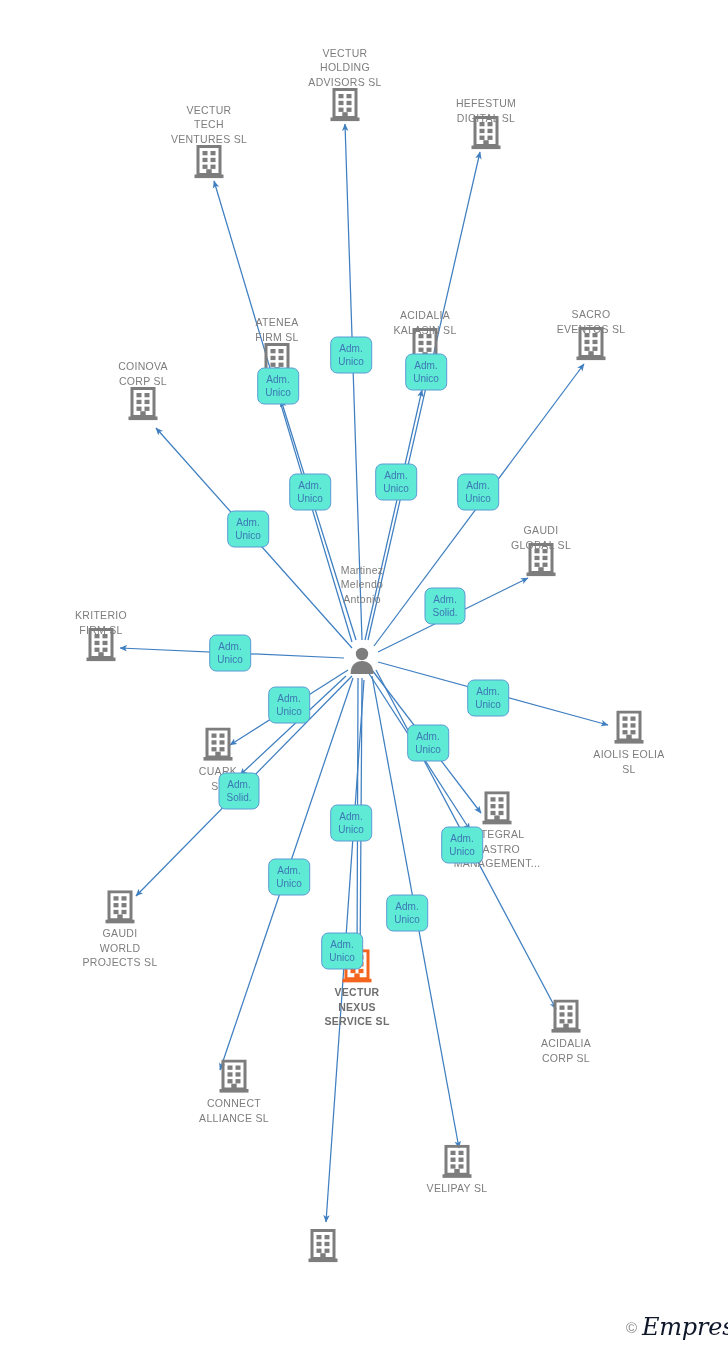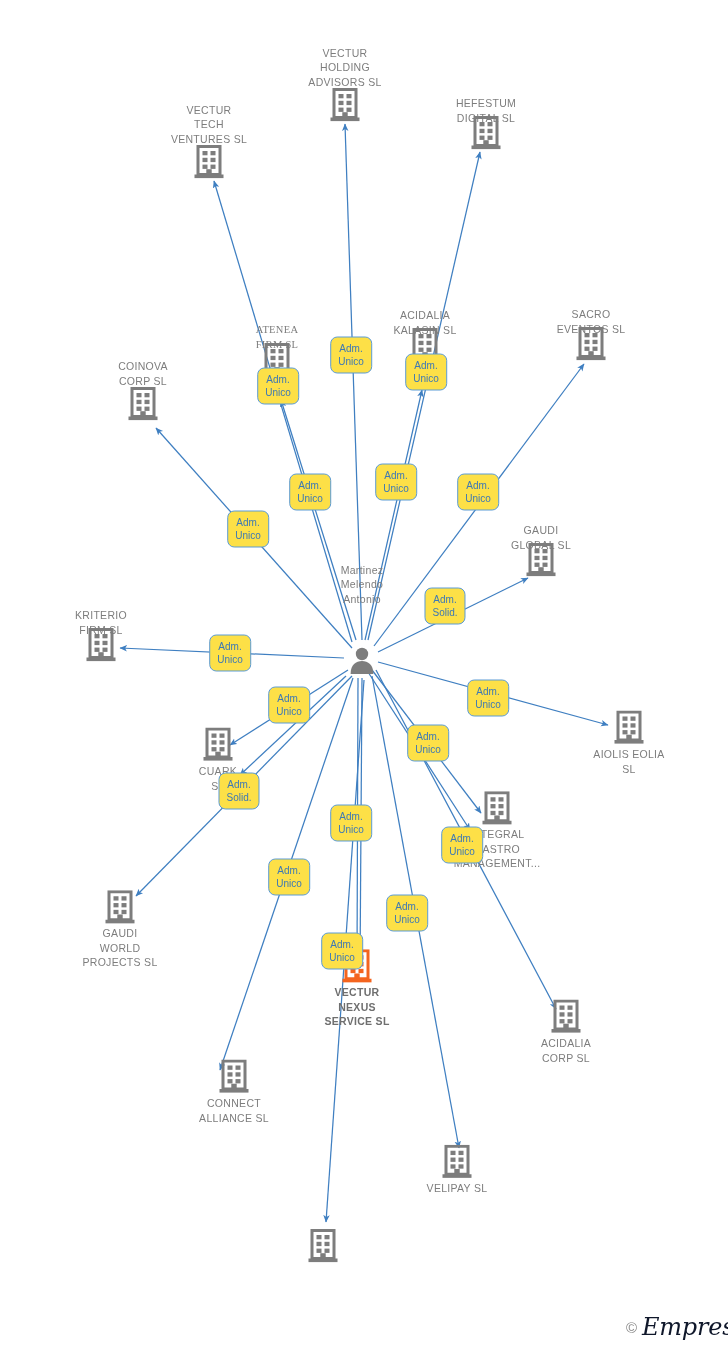--- a/index.html
+++ b/index.html
@@ -48,21 +48,21 @@
     margin: 0 auto;
     line-height: 0;
   }
   .node.company .node-label { margin-bottom: 2px; }
   .node.company .node-icon svg { display: block; margin: 0 auto; }
   .node.person .node-label { margin-bottom: 1px; }
   .node.highlight .node-label { color: #6f6f6f; font-weight: bold; }
   .badge {
     position: absolute;
     transform: translate(-50%, -50%);
-    background: #fde047;
+    background: #5eead4;
     border: 1.6px solid #5b9bd5;
     border-radius: 7px;
     color: #3d78b5;
     font-size: 10px;
     line-height: 13px;
     padding: 4px 7px 5px 7px;
     text-align: center;
     white-space: pre-line;
     font-family: "Liberation Sans", sans-serif;
     box-sizing: border-box;
@@ -208,21 +208,21 @@
             <rect x="8.5" y="12.8" width="5" height="4.3" fill="#7d7d7d"></rect>
             <rect x="16.5" y="12.8" width="5" height="4.3" fill="#7d7d7d"></rect>
             <rect x="8.5" y="19.6" width="5" height="4.3" fill="#7d7d7d"></rect>
             <rect x="16.5" y="19.6" width="5" height="4.3" fill="#7d7d7d"></rect>
             <rect x="12.3" y="24.2" width="5.4" height="5.5" fill="#7d7d7d"></rect>
             <rect x="0.5" y="29.5" width="29" height="3.6" fill="#7d7d7d"></rect>
           </svg>
         </span>
       </div>
       <div class="node company" style="left: 277px; top: 360px;">
-        <div class="node-label" style="position: absolute; left: 0px; width: 120px; bottom: 50%; margin-bottom: 8px; font-family: Liberation Serif, serif;">ATENEA
+        <div class="node-label" style="position: absolute; left: 0px; width: 120px; bottom: 50%; margin-bottom: 16px;">ATENEA
 FIRM  SL</div>
         <span class="node-icon">
           <svg width="30" height="34" viewBox="0 0 30 34">
             <rect x="4" y="1.5" width="22" height="28" fill="none" stroke="#7d7d7d" stroke-width="3"></rect>
             <rect x="8.5" y="6" width="5" height="4.3" fill="#7d7d7d"></rect>
             <rect x="16.5" y="6" width="5" height="4.3" fill="#7d7d7d"></rect>
             <rect x="8.5" y="12.8" width="5" height="4.3" fill="#7d7d7d"></rect>
             <rect x="16.5" y="12.8" width="5" height="4.3" fill="#7d7d7d"></rect>
             <rect x="8.5" y="19.6" width="5" height="4.3" fill="#7d7d7d"></rect>
             <rect x="16.5" y="19.6" width="5" height="4.3" fill="#7d7d7d"></rect>

